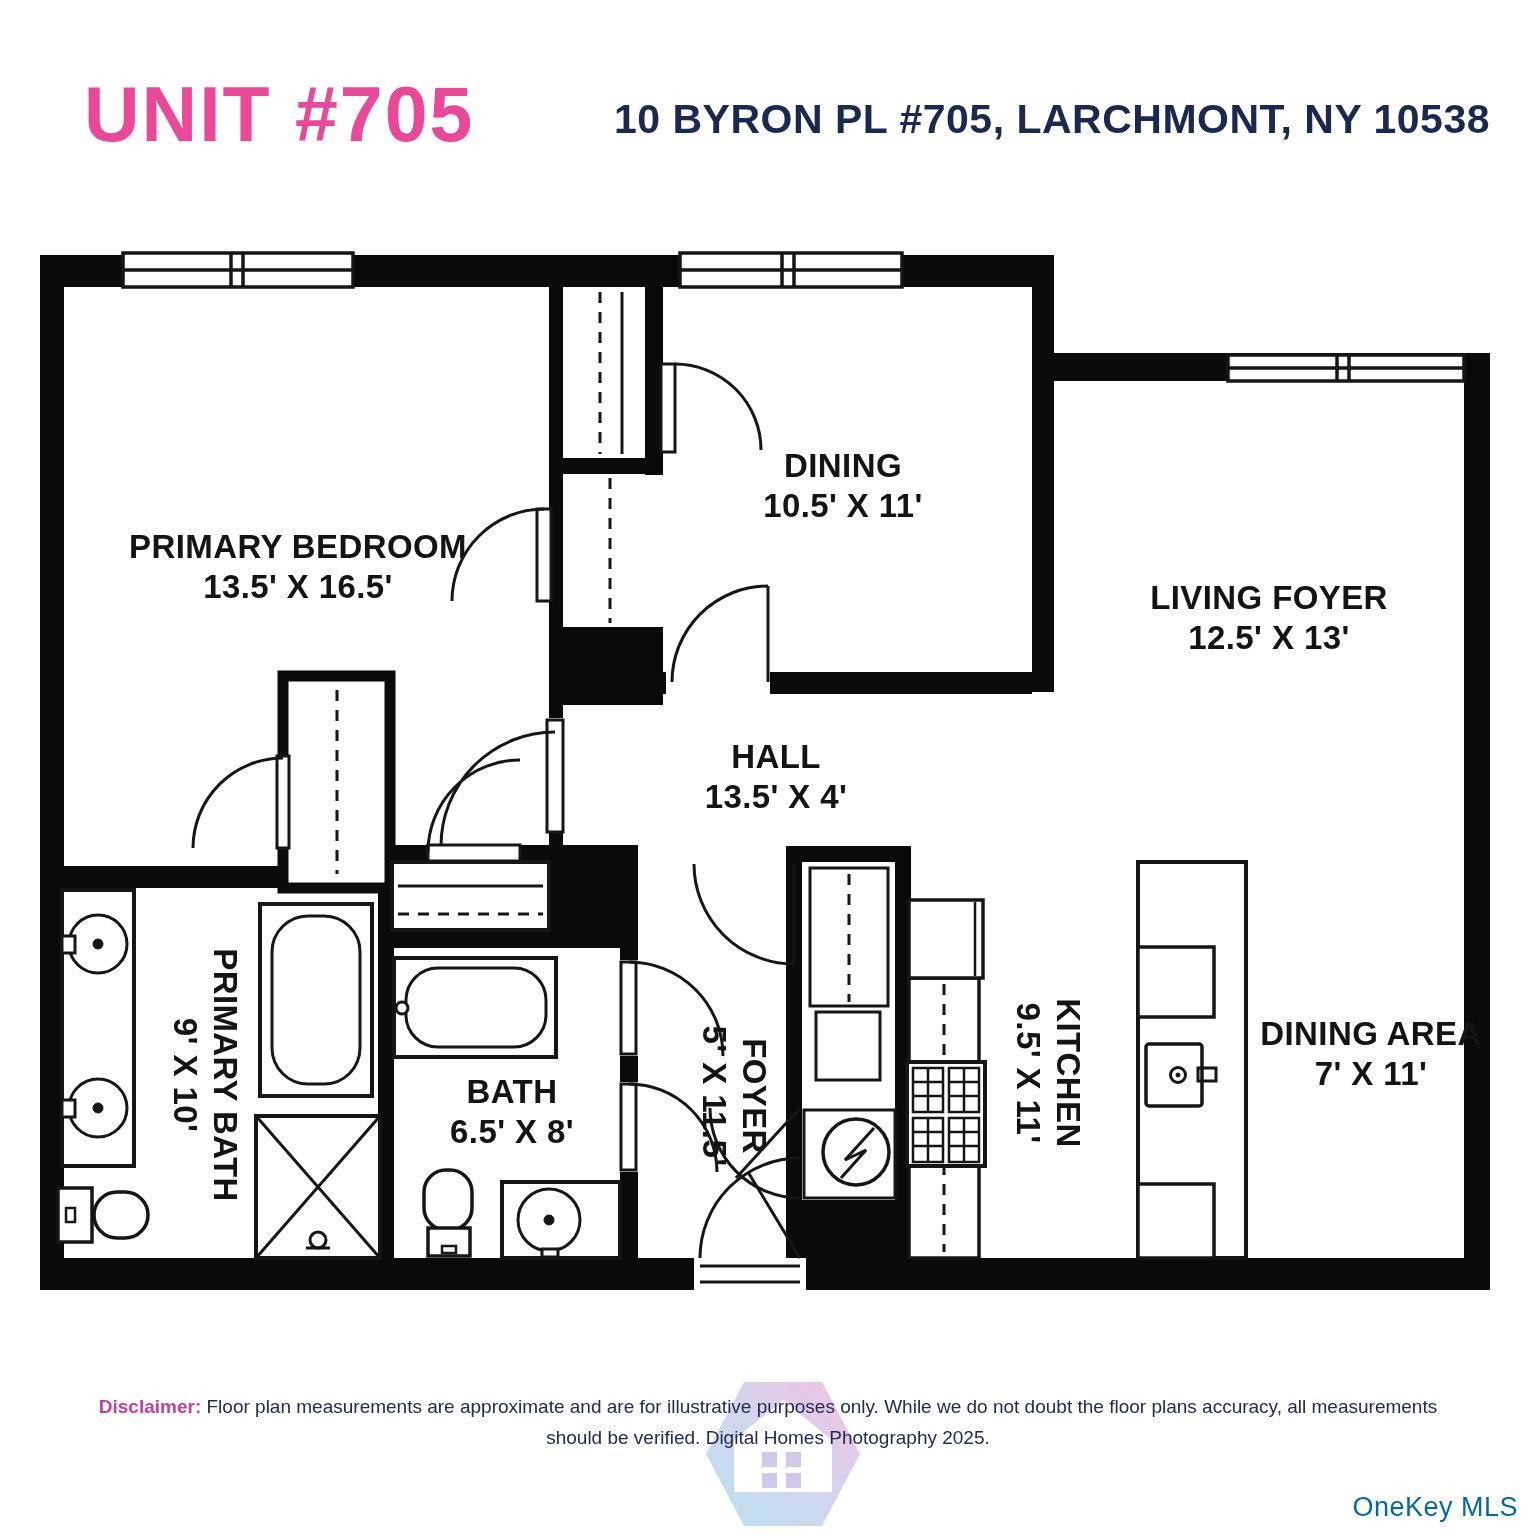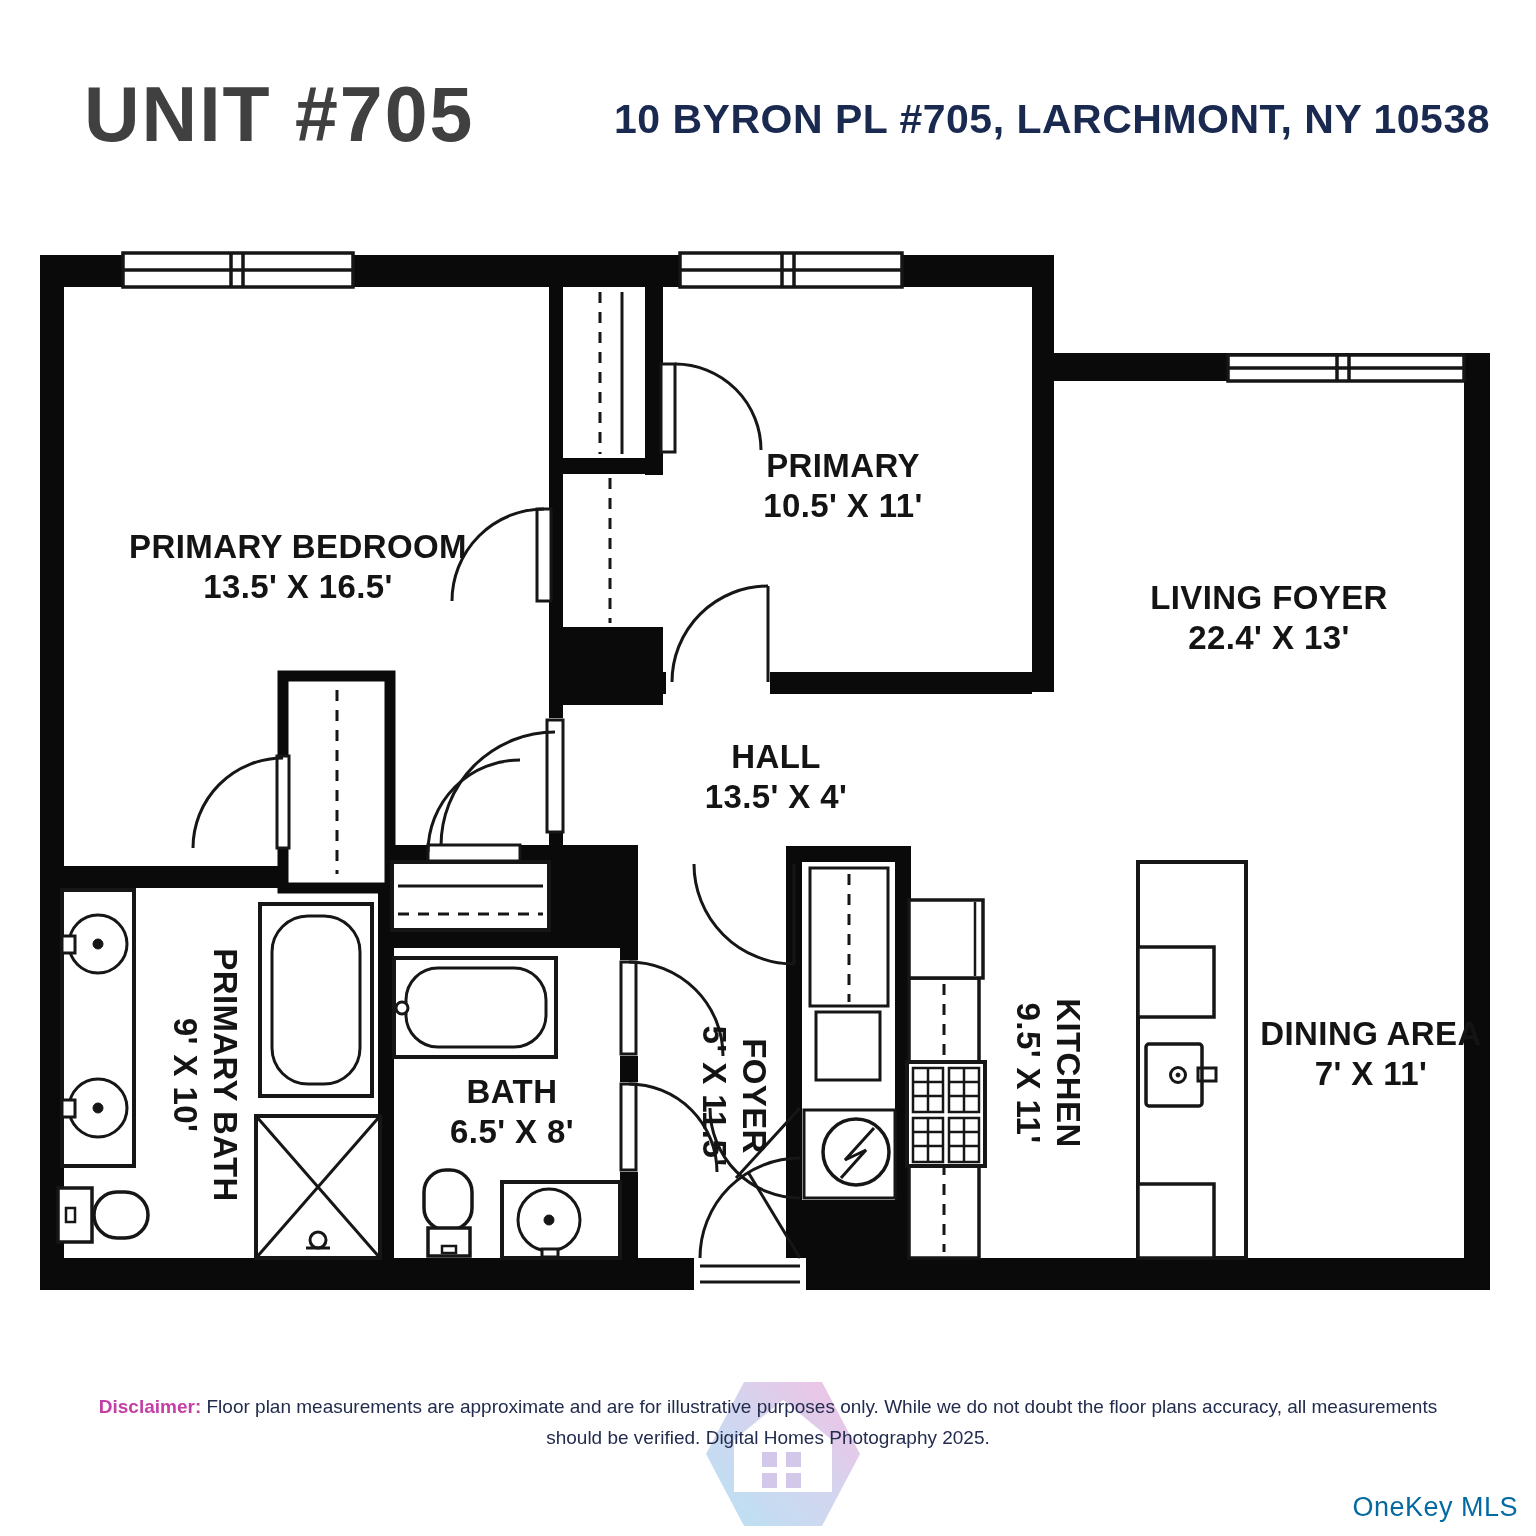--- a/index.html
+++ b/index.html
@@ -2,21 +2,21 @@
 <html><head>
 <meta charset="utf-8">
 <style>
   html,body{margin:0;padding:0;background:#ffffff;}
   .canvas{
     position:relative;width:1536px;height:1536px;background:#ffffff;
     font-family:"Liberation Sans",sans-serif;overflow:hidden;
   }
   .unit-title{
     position:absolute;left:84px;top:70px;
-    font-size:77px;font-weight:700;letter-spacing:2px;color:#404040;
+    font-size:77px;font-weight:700;letter-spacing:2px;color:#ec4899;
   }
   .address{
     position:absolute;right:46px;top:96px;
     font-size:41px;font-weight:700;letter-spacing:.5px;color:#1a2950;
   }
   .plan-svg{position:absolute;left:0;top:0;}
   .room-label{
     position:absolute;text-align:center;color:#141414;
     font-size:33px;font-weight:600;line-height:1.22;letter-spacing:.4px;
     white-space:nowrap;transform:translate(-50%,-50%);
@@ -241,26 +241,26 @@
       <path d="M 700 1258 A 100 100 0 0 1 800 1158"></path>
       <line x1="800" y1="1258" x2="748" y2="1172"></line>
     </g>
   </svg>
 
   <div class="room-label" style="left:298px;top:567px;">
     <div>PRIMARY BEDROOM</div>
     <div>13.5' X 16.5'</div>
   </div>
   <div class="room-label" style="left:843px;top:486px;">
-    <div>PRIMARY</div>
+    <div>DINING</div>
     <div>10.5' X 11'</div>
   </div>
   <div class="room-label" style="left:1269px;top:618px;">
     <div>LIVING FOYER</div>
-    <div>22.4' X 13'</div>
+    <div>12.5' X 13'</div>
   </div>
   <div class="room-label" style="left:776px;top:777px;">
     <div>HALL</div>
     <div>13.5' X 4'</div>
   </div>
   <div class="room-label rot" style="left:205px;top:1075px;">
     <div>PRIMARY BATH</div>
     <div>9' X 10'</div>
   </div>
   <div class="room-label" style="left:512px;top:1112px;">

